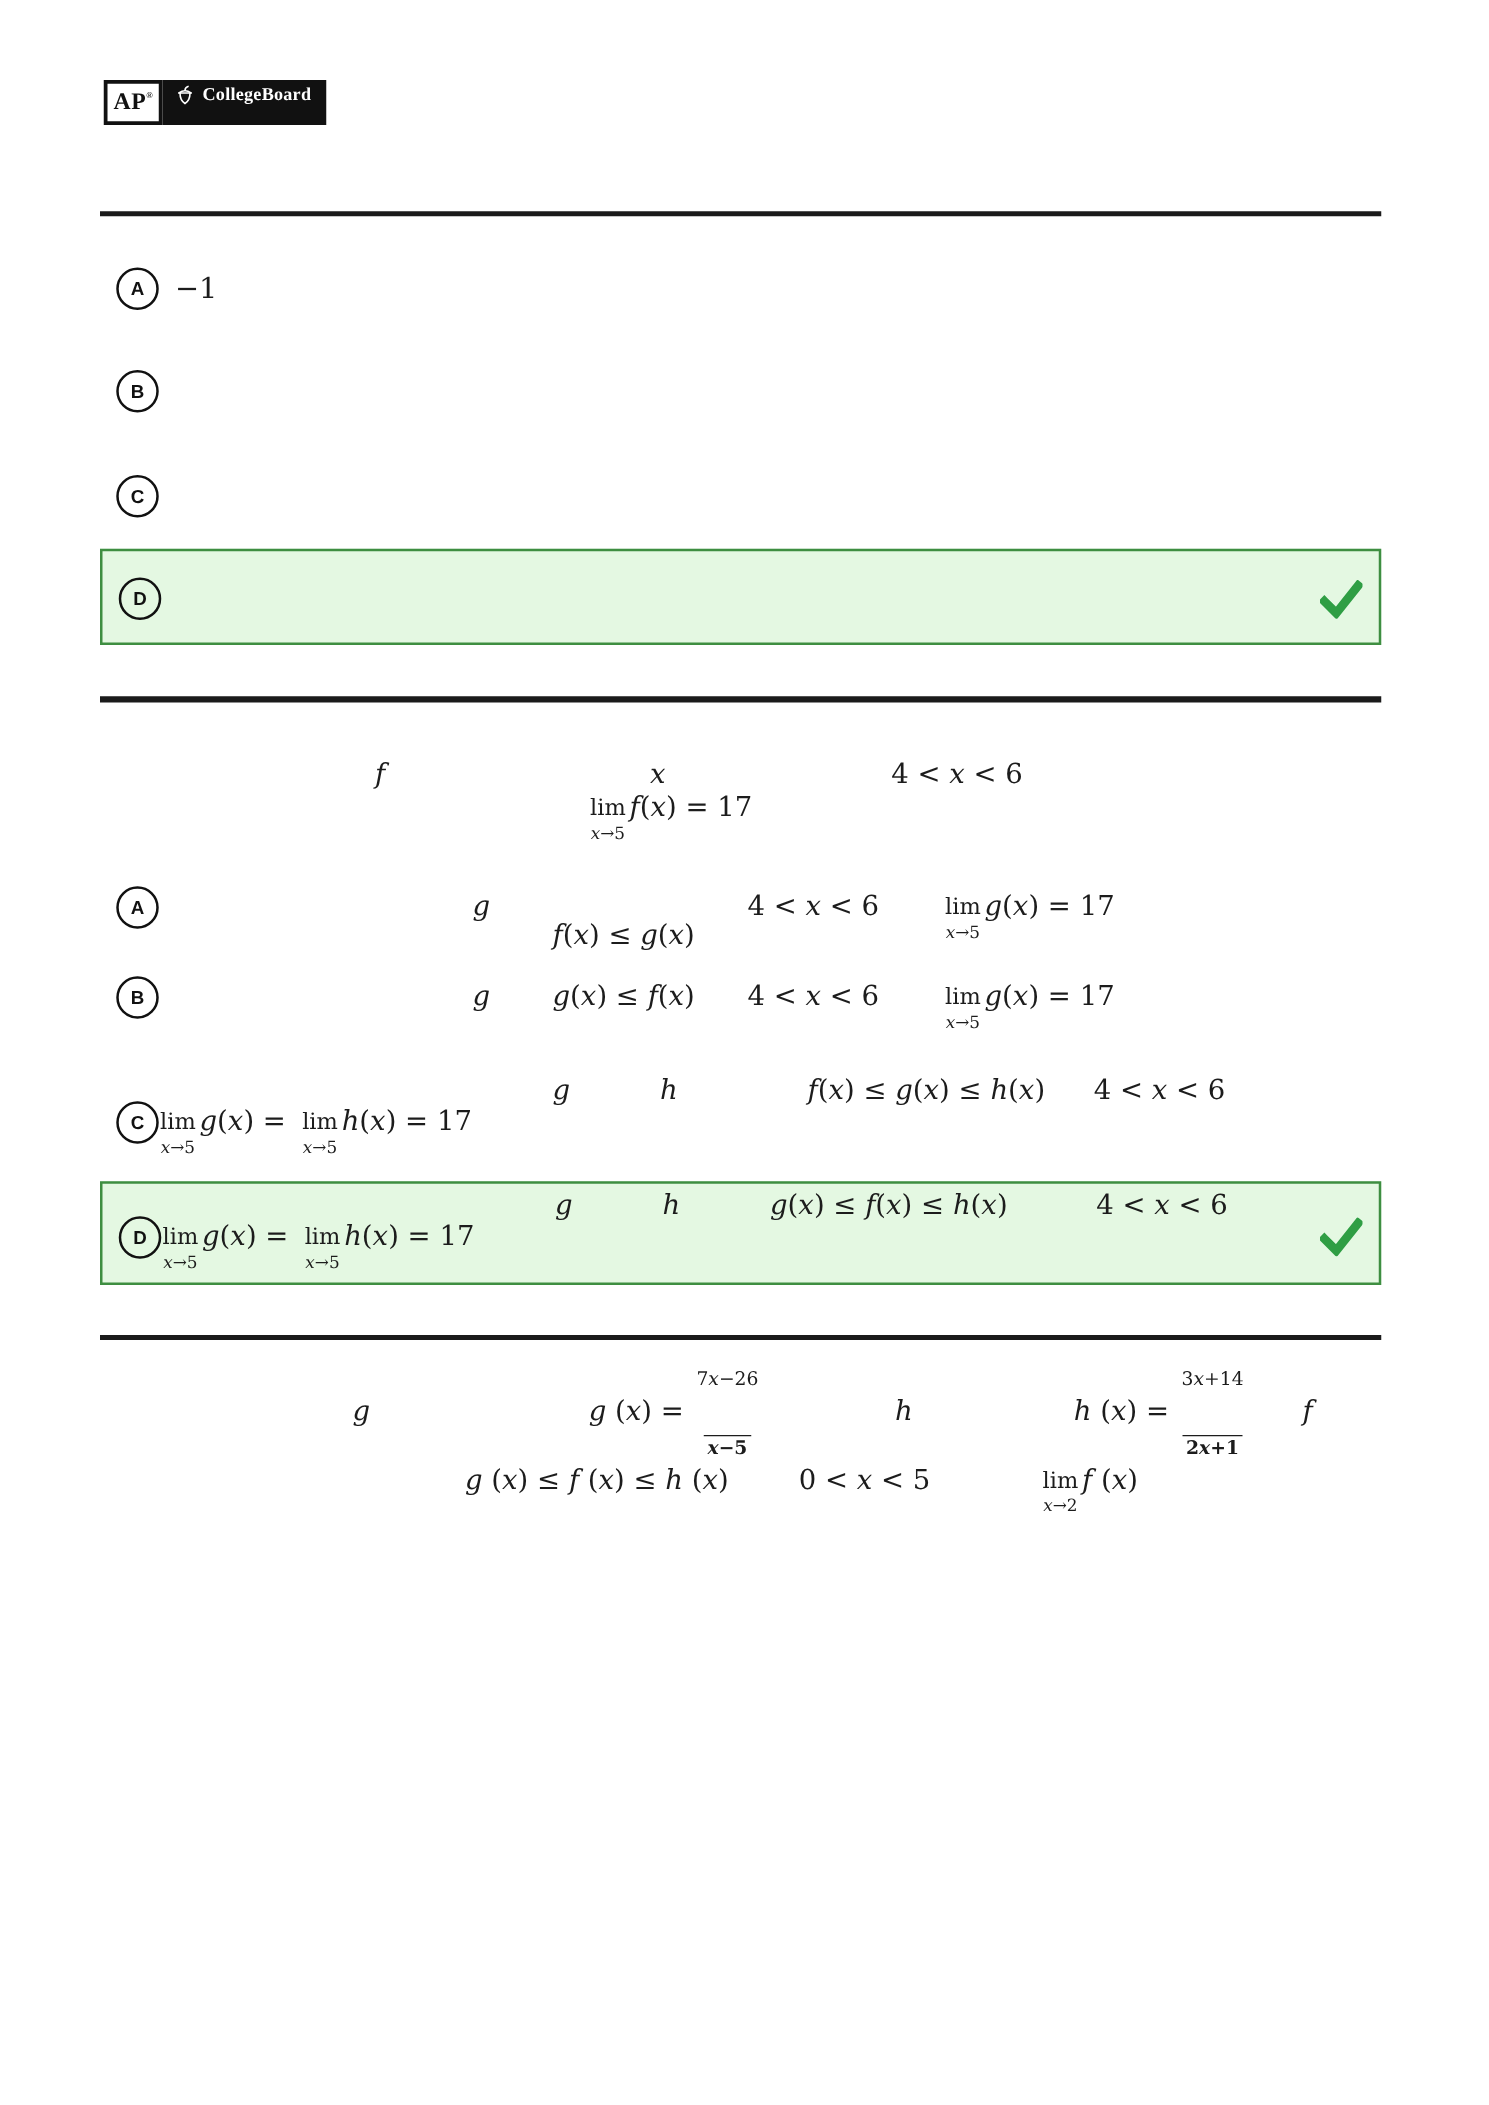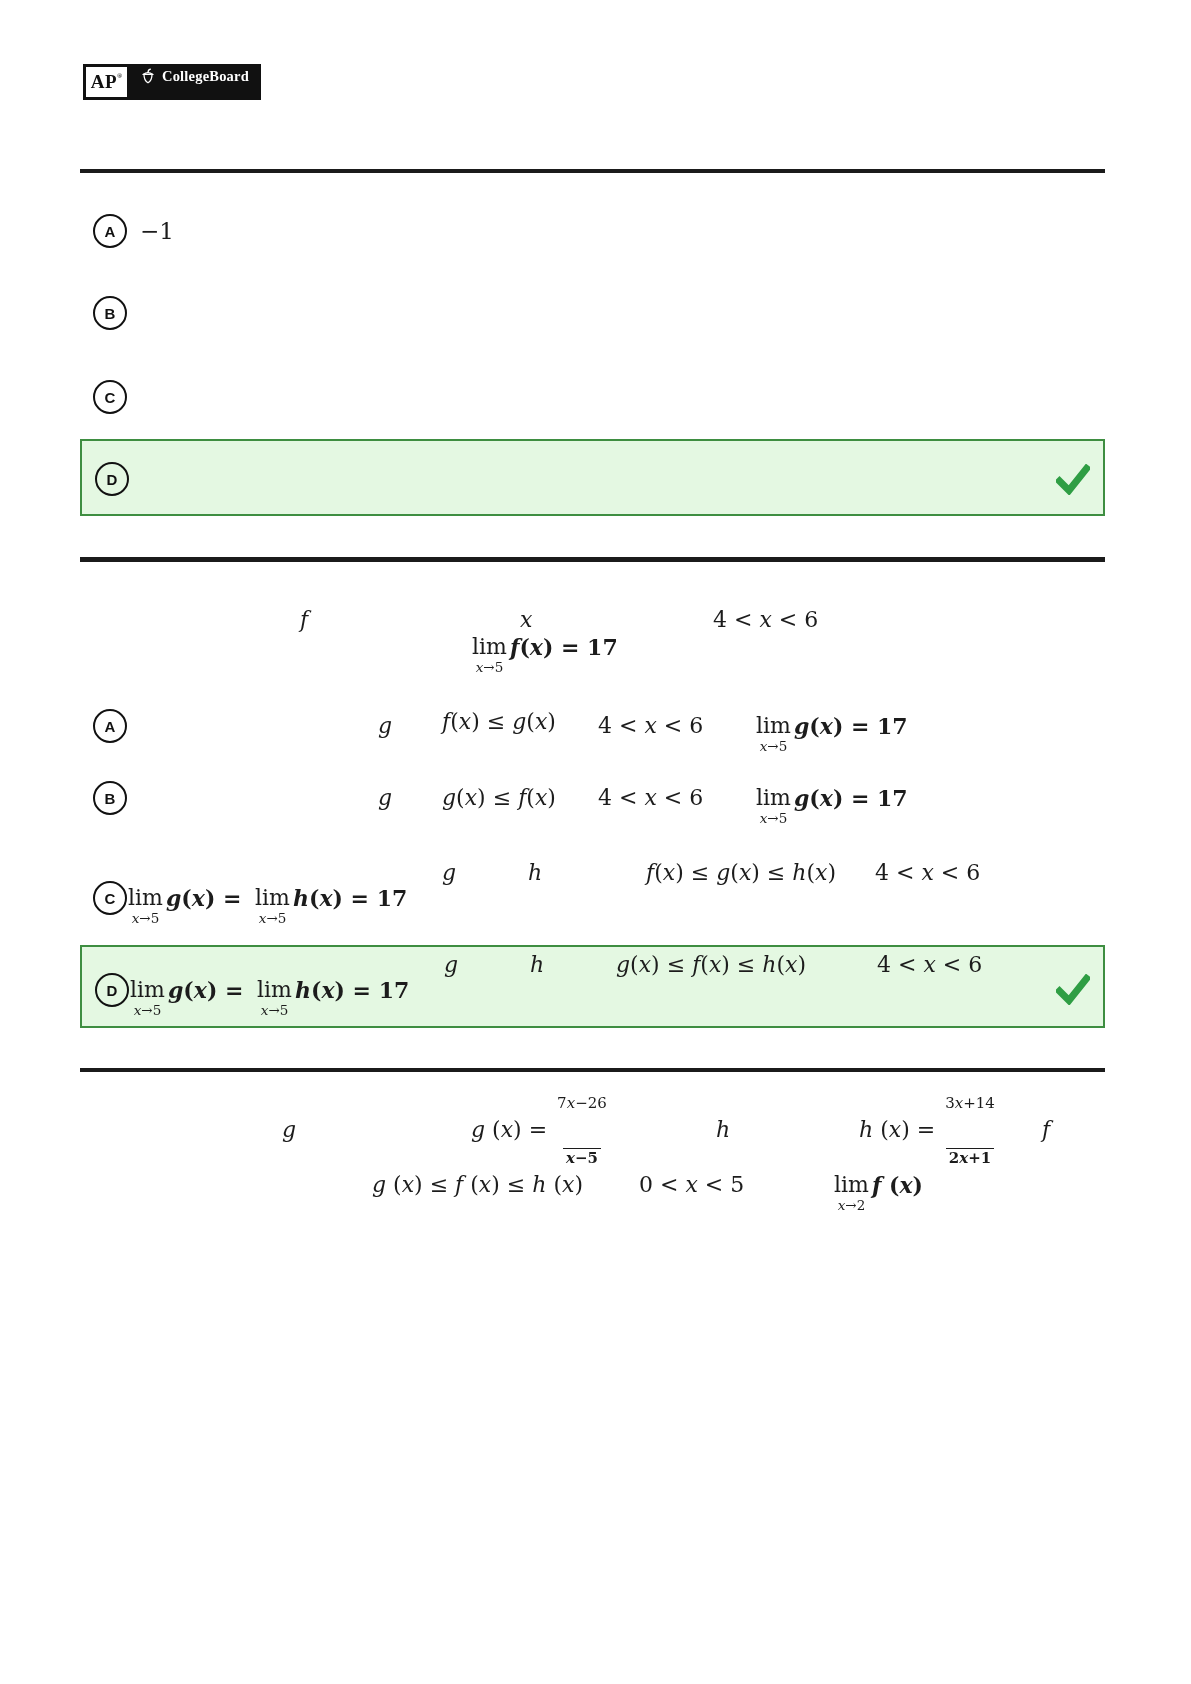--- a/index.html
+++ b/index.html
@@ -45,35 +45,35 @@
   .q1d{top:439px;height:77px;}
   .q2d{top:945px;height:83px;}
   .correct-box .circ{position:absolute;background:transparent;}
   .check{position:absolute;right:13px;width:34px;height:31px;}
   .q1d .check{top:23px;}
   .q2d .check{top:27px;}
 
   
   .limg{position:absolute;display:flex;align-items:flex-start;}
   .limcol{display:inline-flex;flex-direction:column;align-items:center;}
-  .limop{font-size:22px;line-height:22px;white-space:pre;}
+  .limop{font-size:18px;line-height:22px;white-space:pre;}
   .limsub{font-size:13.5px;line-height:14px;margin-top:2px;white-space:pre;}
-  .limbody{font-size:22px;line-height:22px;margin-left:3px;white-space:pre;font-weight:bold;}
+  .limbody{font-size:22px;line-height:22px;margin-left:3px;white-space:pre;}
   .limcol2{margin-left:6px;}
 
   
   .s-f{left:300px;top:607px;}
   .s-x{left:520px;top:607px;}
   .s-int{left:713px;top:607px;}
   .s-lim{left:472px;top:636px;}
 
   
   .a-circ{left:93px;top:709px;position:absolute;}
   .a-g{left:378px;top:713px;}
-  .a-ineq{left:442px;top:709px;}
+  .a-ineq{left:442px;top:736px;}
   .a-int{left:598px;top:713px;}
   .a-lim{left:756px;top:715px;}
 
   
   .b-circ{left:93px;top:781px;position:absolute;}
   .b-g{left:378px;top:785px;}
   .b-ineq{left:442px;top:785px;}
   .b-int{left:598px;top:785px;}
   .b-lim{left:756px;top:787px;}
 

